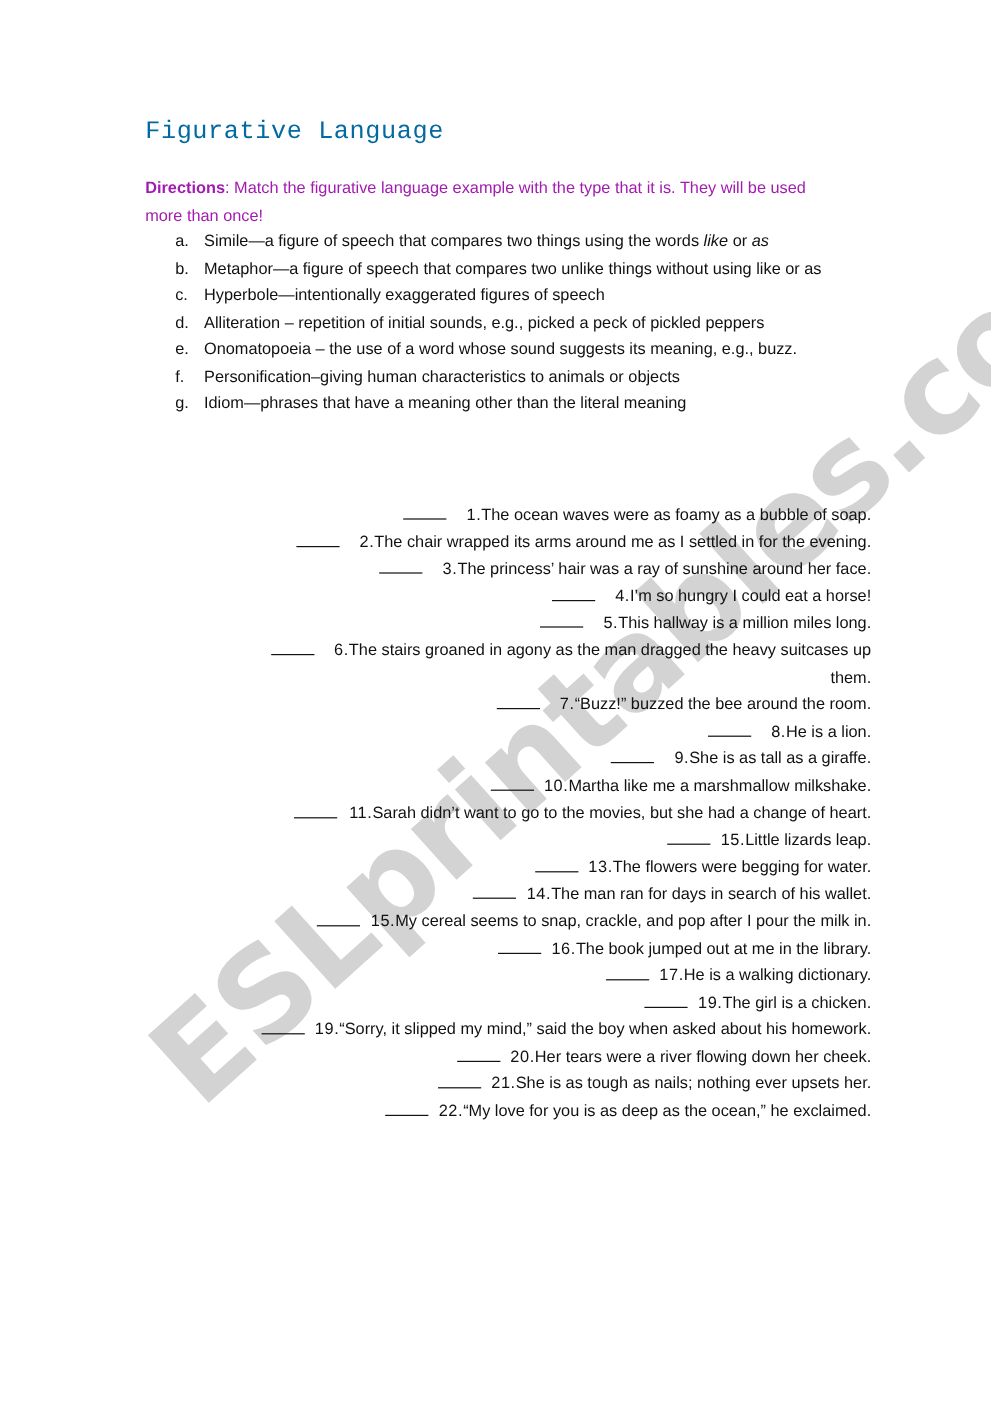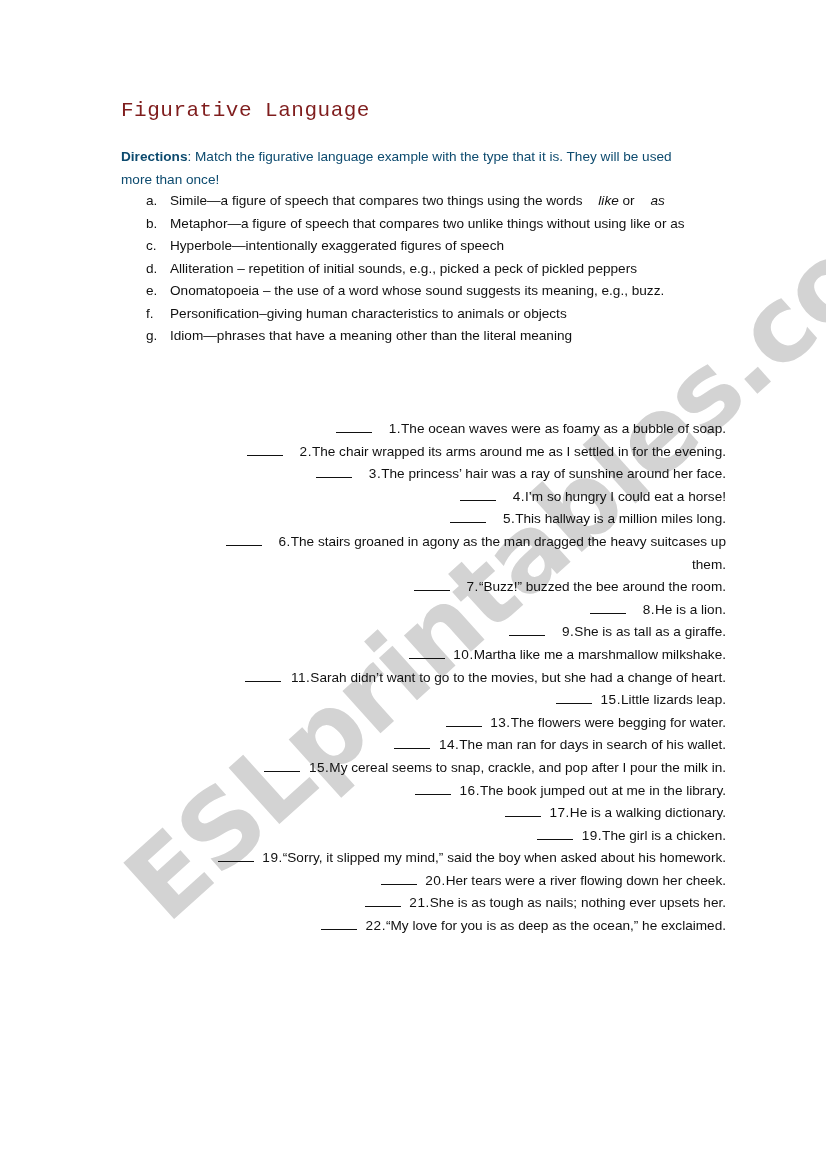--- a/index.html
+++ b/index.html
@@ -13,35 +13,35 @@
     font-size: 104px; letter-spacing: -2px; color: #d3d3d3;
     transform-origin: 0 0; transform: rotate(-42deg);
     white-space: nowrap; z-index: 0; line-height: 1;
     top: 860px; left: 108px;
   }
 
   .content { position: absolute; left: 0; top: 0; width: 826px; z-index: 1; }
 
   .title {
     position: absolute; left: 121px; top: 99px;
-    font-family: "Liberation Mono", monospace; font-size: 21px; color: #7f1d1d;
+    font-family: "Liberation Mono", monospace; font-size: 21px; color: #0369a1;
     letter-spacing: 0.5px;
   }
 
   .directions {
     position: absolute; left: 121px; top: 146px; width: 580px;
-    font-size: 13.6px; line-height: 22.5px; color: #0c4a6e;
+    font-size: 13.6px; line-height: 22.5px; color: #a21caf;
   }
   .directions b { font-weight: bold; }
 
   .defs { position: absolute; left: 146px; top: 190px; width: 560px; margin: 0; padding: 0; list-style: none; }
   .def { position: relative; font-size: 13.6px; line-height: 22.5px; padding-left: 24px; }
   .def .letter { position: absolute; left: 0; top: 0; }
   .def .term { font-weight: normal; }
-  .def .ital { font-style: italic; margin-left: 12px; }
+  .def .ital { font-style: italic; }
 
   .items { position: absolute; left: 146px; top: 418px; width: 580px; margin: 0; padding: 0; list-style: none; text-align: right; }
   .item { position: relative; font-size: 13.6px; line-height: 22.6px; padding-left: 0; }
   .item .blank { display: inline-block; width: 36px; border-bottom: 1px solid #111; height: 14px; vertical-align: baseline; margin-right: 1px; }
   .item .num { display: inline-block; width: 28px; letter-spacing: 0.5px; }
   .item .text { }
   .item .wrap { display: block; padding-left: 24px; }
 </style>
 </head>
 <body>

